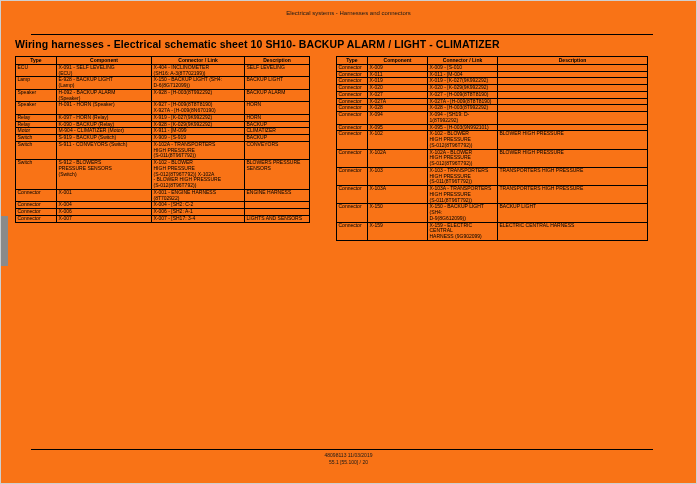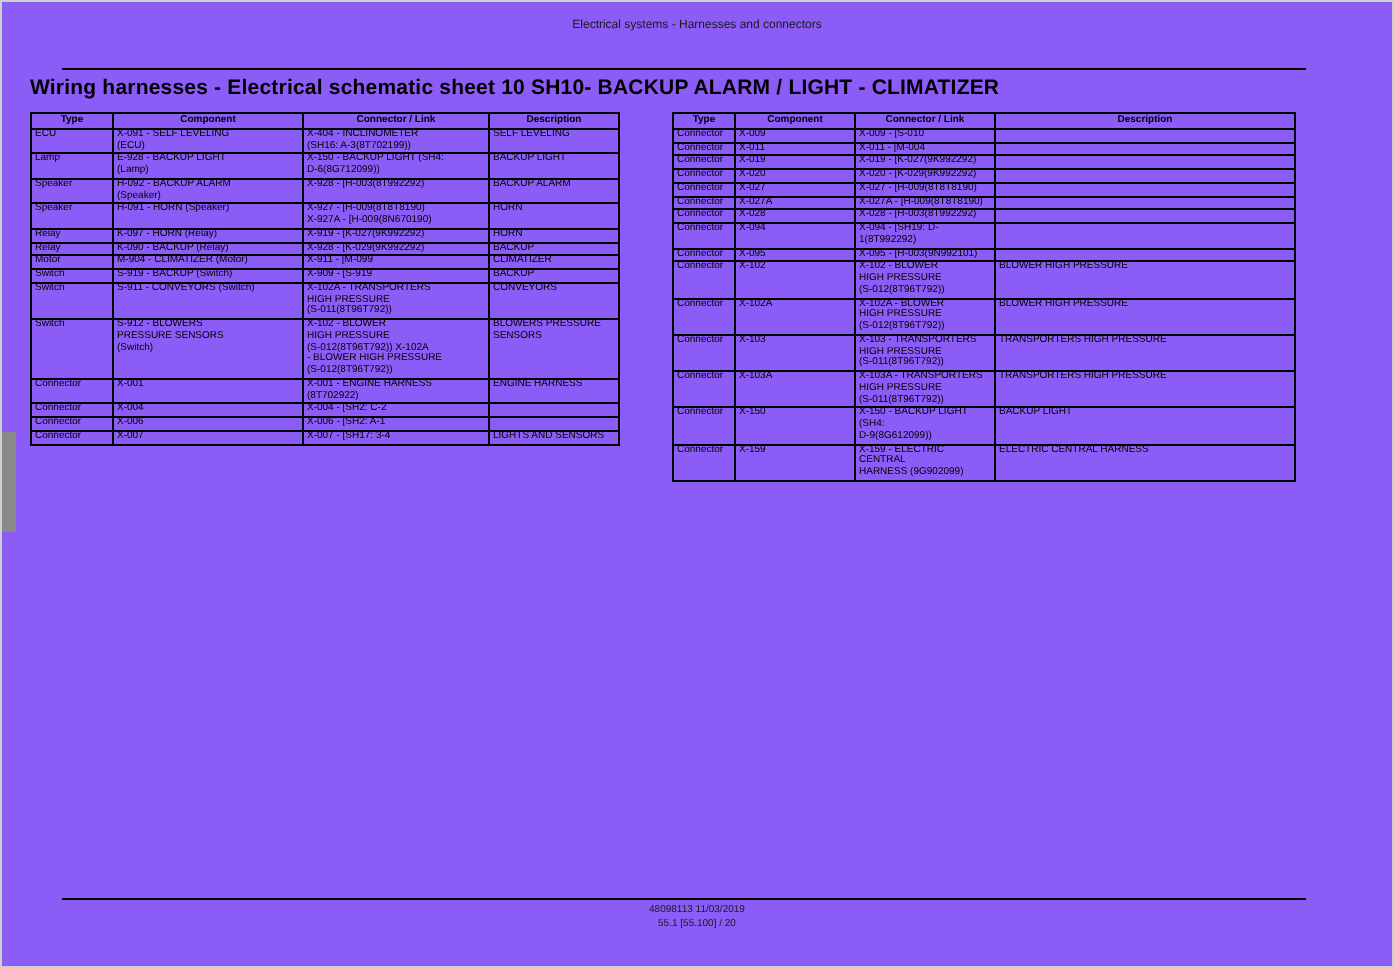--- a/index.html
+++ b/index.html
@@ -2,21 +2,21 @@
 <html><head>
 <meta charset="utf-8">
 <style>
   html,body { margin:0; padding:0; background:#ffffff; }
   body {
     width:697px; height:484px; overflow:hidden;
     font-family:"Liberation Sans", sans-serif; color:#000;
   }
   .page {
     position:relative; width:697px; height:484px;
-    box-sizing:border-box; border:1px solid #cfcfcf; background:#8b5cf6;
+    box-sizing:border-box; border:1px solid #cfcfcf; background:#f97316;
   }
   .running-header {
     position:absolute; top:9px; left:0; width:100%;
     text-align:center; font-size:6px; color:#1a1a1a;
   }
   .header-rule {
     position:absolute; top:33px; left:30px; width:622px;
     border-top:1px solid #000;
   }
   .page-title {

